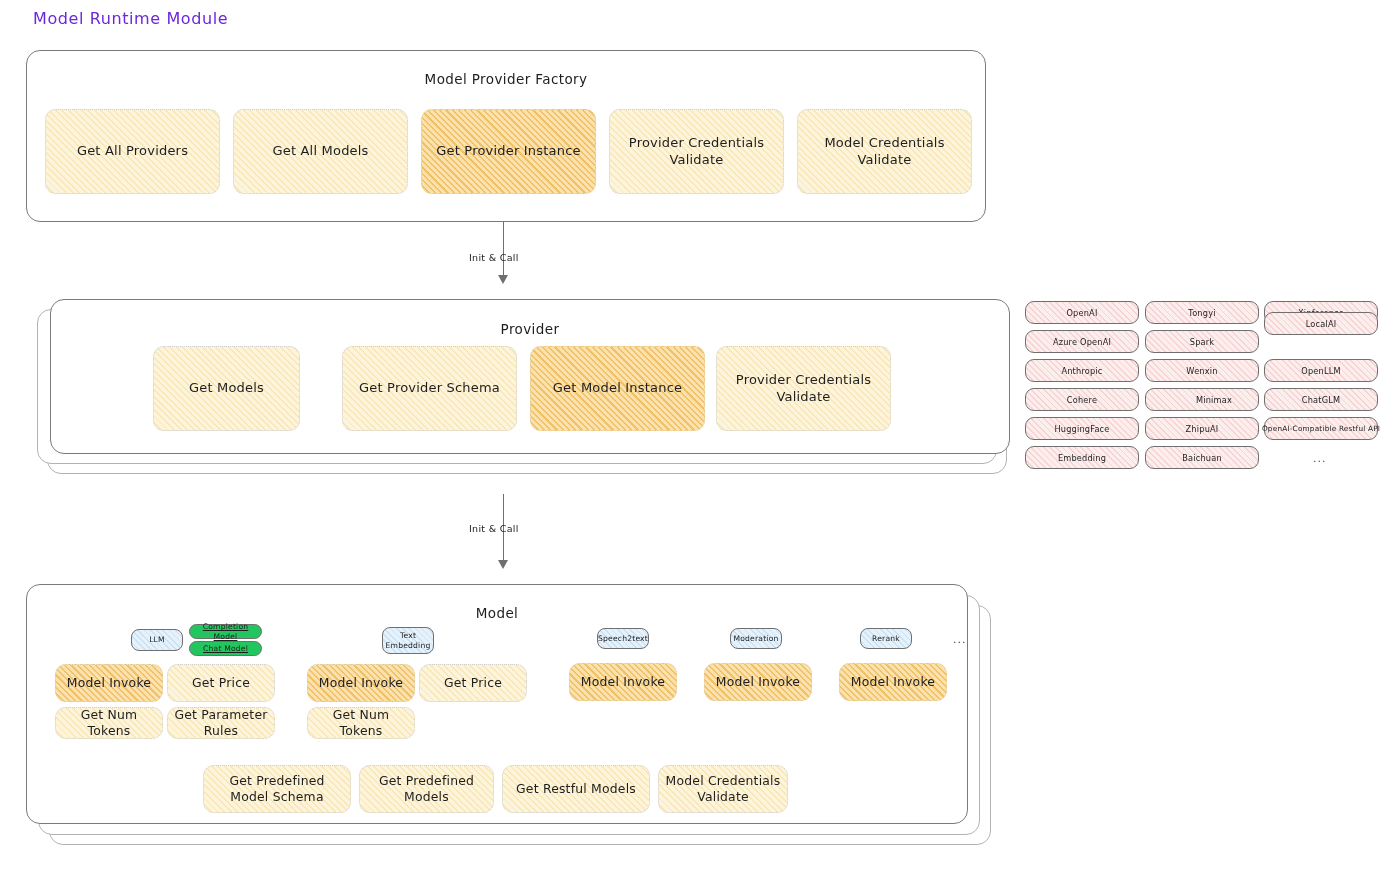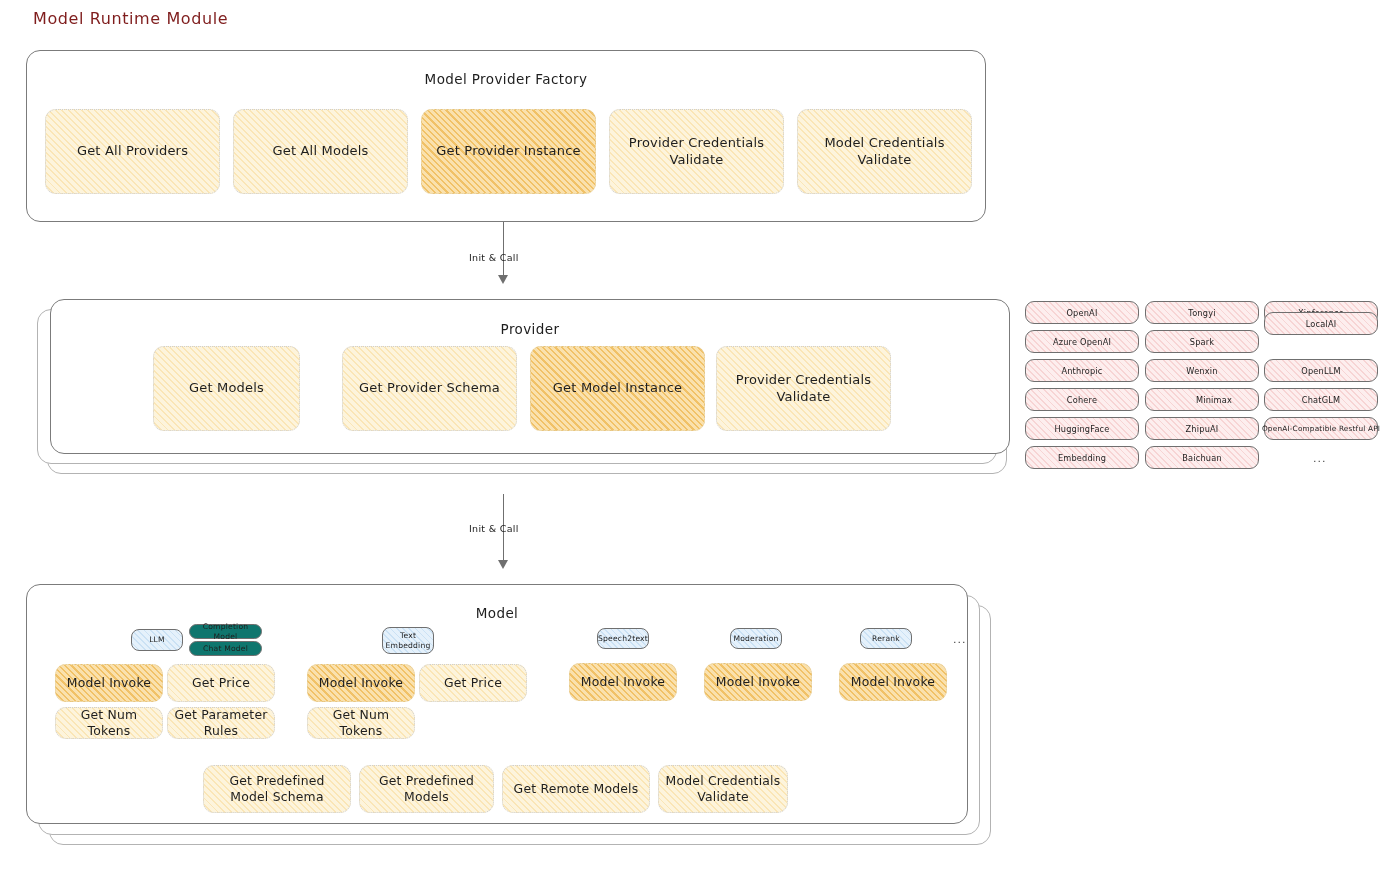--- a/index.html
+++ b/index.html
@@ -8,21 +8,21 @@
     background:#ffffff;
     font-family:"DejaVu Sans","Liberation Sans",sans-serif;
     position:relative;
     overflow:hidden;
     color:#1e1e1e;
   }
 
   
   #page-title{
     position:absolute;left:33px;top:9px;
-    font-size:16px;letter-spacing:.6px;color:#7f1d1d;text-align:center;
+    font-size:16px;letter-spacing:.6px;color:#6d28d9;text-align:center;
   }
 
   
   .card{
     position:absolute;
     background:#ffffff;
     border:1.3px solid #7b7b7b;
     border-radius:14px;
     box-sizing:border-box;
   }
@@ -99,21 +99,21 @@
     line-height:1.2;
     color:#1e1e1e;
     letter-spacing:.2px;
     padding:0 3px;
   }
   .badge.blue{
     background:
       repeating-linear-gradient(45deg, rgba(110,170,220,.22) 0 1.2px, rgba(255,255,255,0) 1.2px 4.4px),
       #e5f1fb;
   }
-  .badge.plain{background:#0f766e;}
+  .badge.plain{background:#22c55e;text-decoration:underline;}
 
   
   .arrow-line{
     position:absolute;width:0;border-left:1.3px solid #6f6f6f;
   }
   .arrow-head{
     position:absolute;width:0;height:0;
     border-left:5px solid transparent;
     border-right:5px solid transparent;
     border-top:9px solid #6f6f6f;
@@ -213,15 +213,15 @@
   <div class="badge blue" style="left:703px;top:43px;width:52px;height:21px;">Moderation</div>
   <div class="mbox hl sm" style="left:677px;top:78px;width:108px;height:38px;">Model Invoke</div>
 
   <div class="badge blue" style="left:833px;top:43px;width:52px;height:21px;">Rerank</div>
   <div class="mbox hl sm" style="left:812px;top:78px;width:108px;height:38px;">Model Invoke</div>
 
   <div class="ellipsis-mark" style="left:926px;top:48px;">...</div>
 
   <div class="mbox sm" style="left:176px;top:180px;width:148px;height:48px;">Get Predefined Model Schema</div>
   <div class="mbox sm" style="left:332px;top:180px;width:135px;height:48px;">Get Predefined Models</div>
-  <div class="mbox sm" style="left:475px;top:180px;width:148px;height:48px;">Get Remote Models</div>
+  <div class="mbox sm" style="left:475px;top:180px;width:148px;height:48px;">Get Restful Models</div>
   <div class="mbox sm" style="left:631px;top:180px;width:130px;height:48px;">Model Credentials Validate</div>
 </div>
 
 </body></html>

